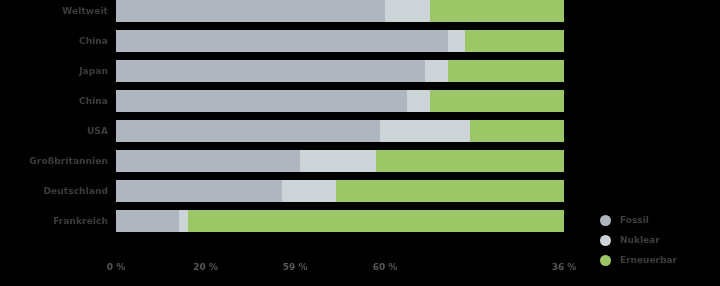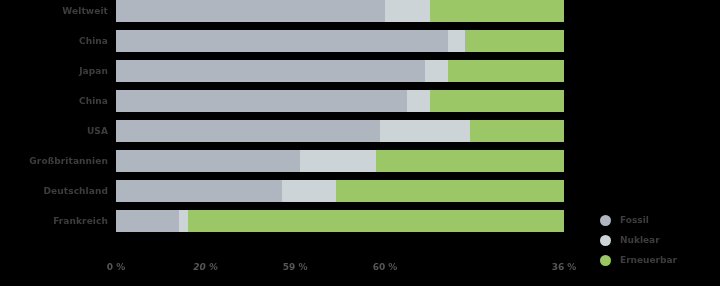--- a/index.html
+++ b/index.html
@@ -181,21 +181,21 @@
         <div class="bar-track">
           <div class="seg seg-fossil" style="width: 62.72px; background: rgb(176, 182, 192);"></div>
           <div class="seg seg-nuklear" style="width: 8.96px; background: rgb(204, 212, 216);"></div>
           <div class="seg seg-erneuer" style="width: 376.32px; background: rgb(156, 199, 102);"></div>
         </div>
       </div>
     </div>
 
   <div class="axis" id="x-axis">
       <div class="tick-label" style="left: 0px;">0 %</div>
-      <div class="tick-label" style="left: 89.6px; font-style: italic;">20 %</div>
+      <div class="tick-label" style="left: 89.6px;">20 %</div>
       <div class="tick-label" style="left: 179.2px;">59 %</div>
       <div class="tick-label" style="left: 269px;">60 %</div>
       <div class="tick-label" style="left: 358.4px; margin-top: 36px;">80 %</div>
       <div class="tick-label" style="left: 448px;">36 %</div>
     </div>
 
   <div class="legend" id="legend">
       <div class="legend-item">
         <span class="legend-swatch" style="background: rgb(176, 182, 192);"></span>
         <span class="legend-text">Fossil</span>

